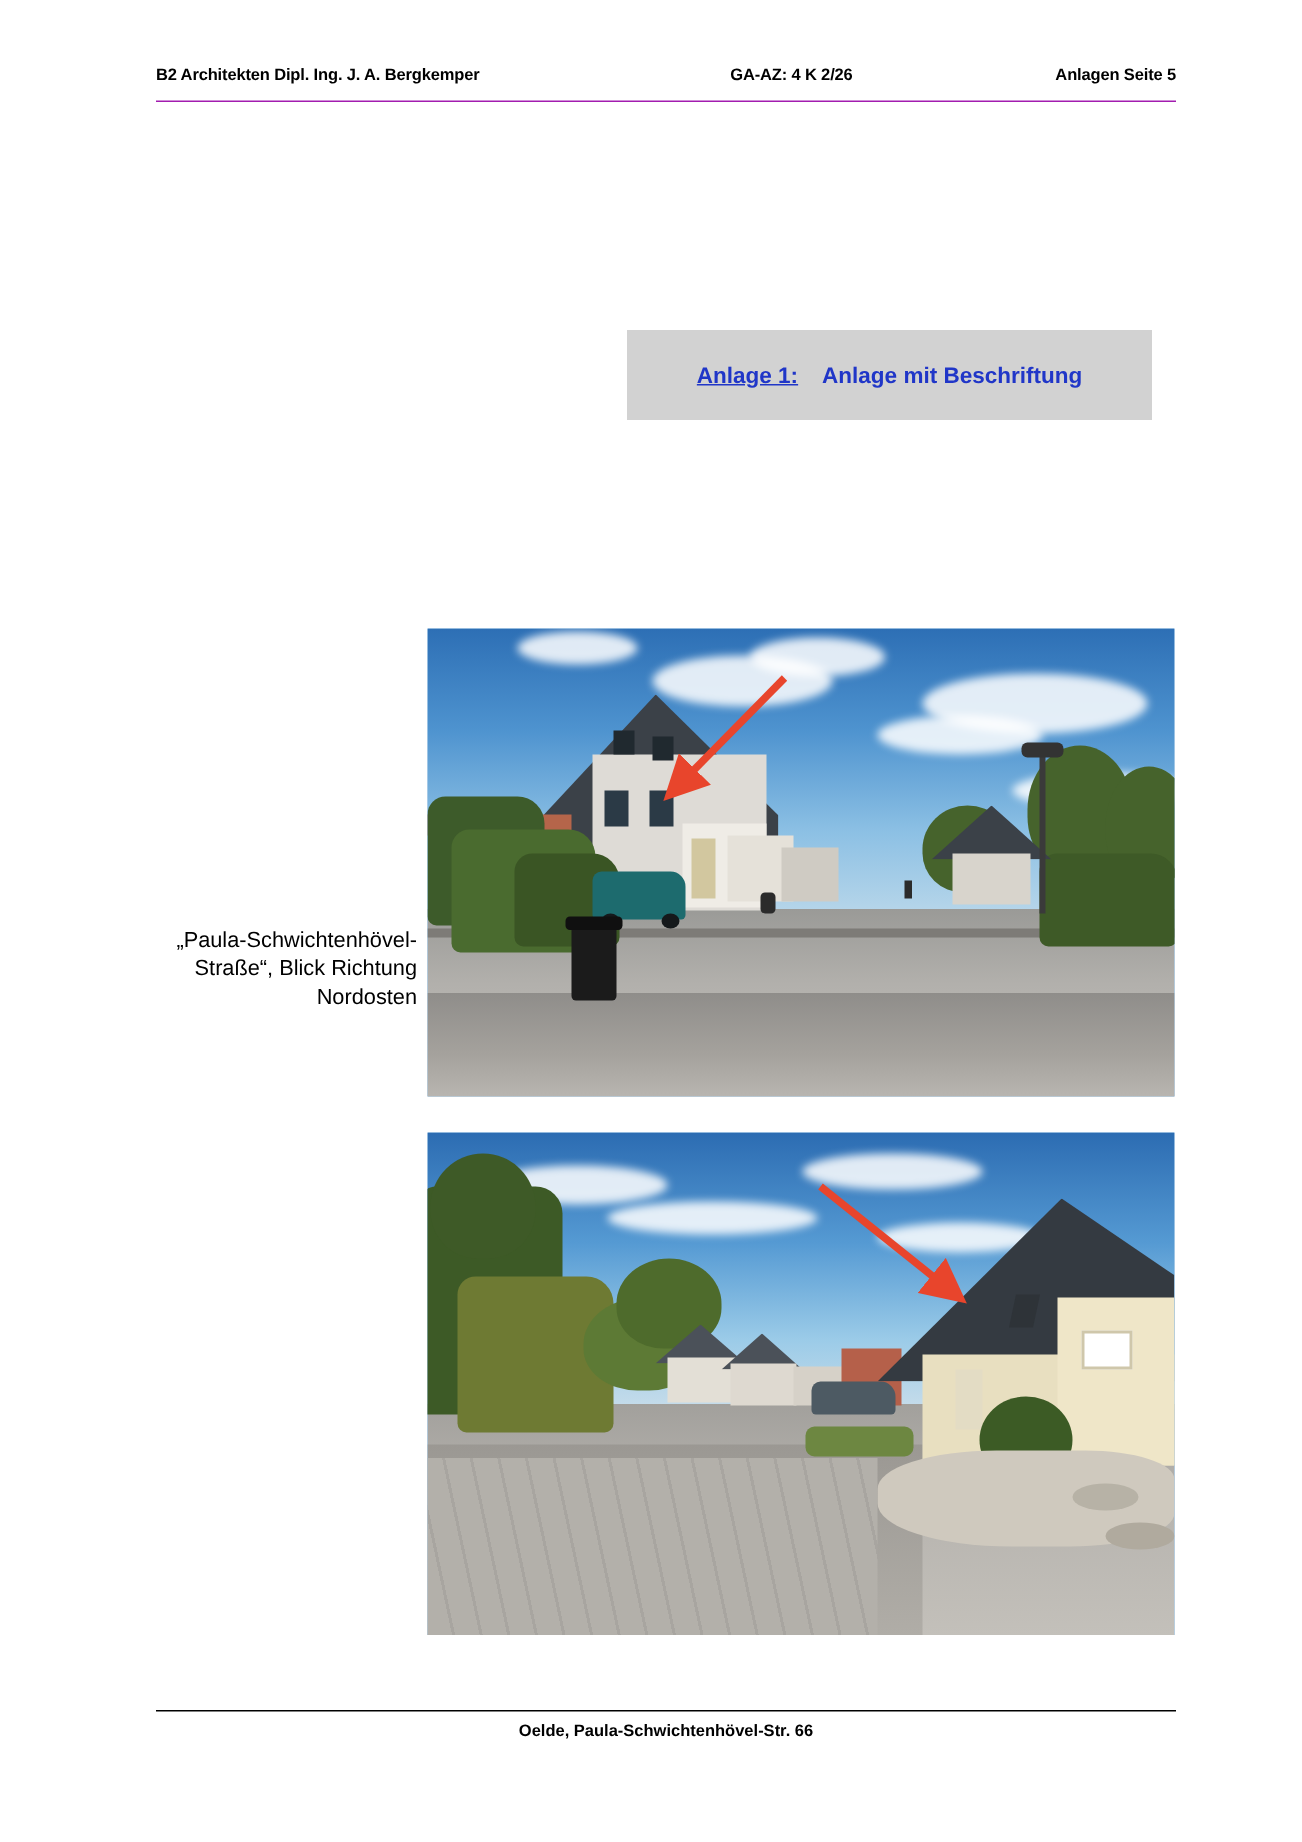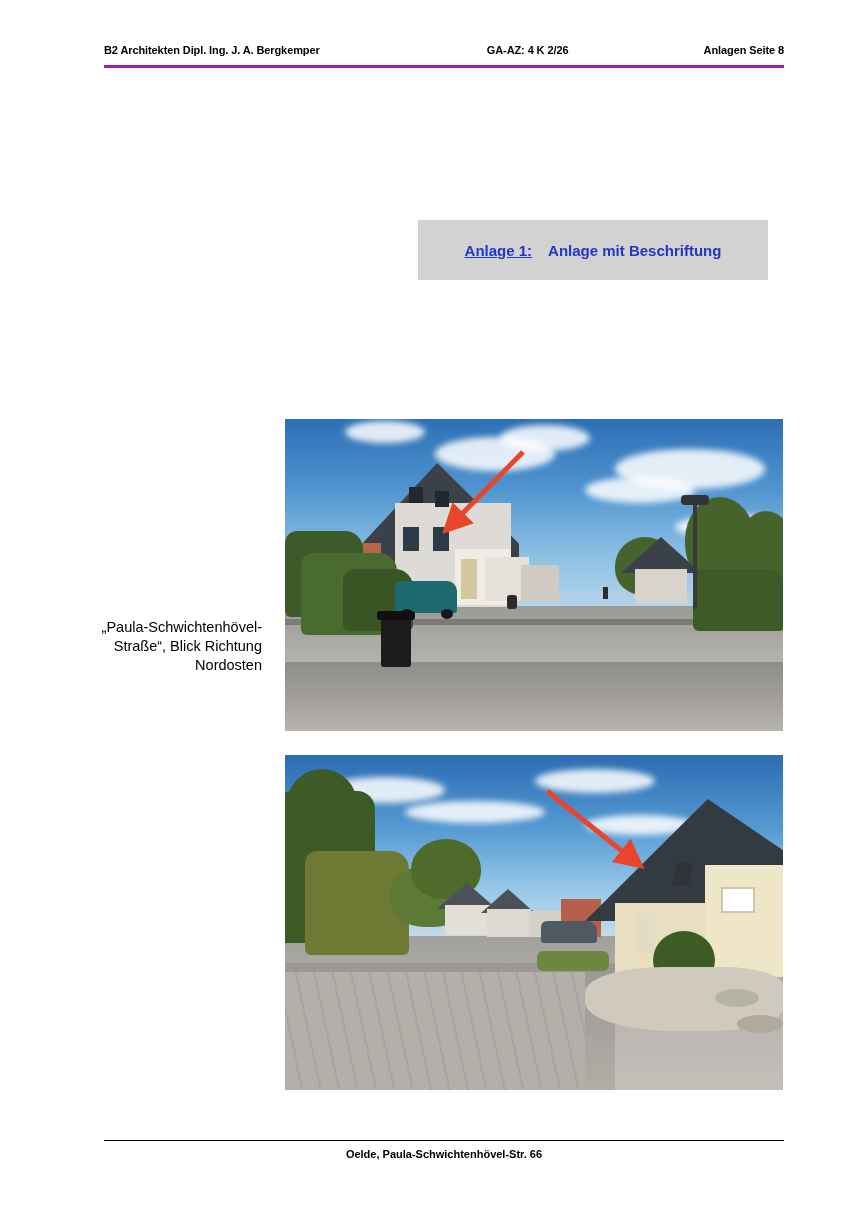--- a/index.html
+++ b/index.html
@@ -19,21 +19,21 @@
     box-sizing: border-box;
   }
   
   .header {
     position: absolute;
     left: 104px;
     top: 44px;
     width: 680px;
     height: 24px;
     box-sizing: border-box;
-    border-bottom: 3px solid #a21caf;
+    border-bottom: 1px solid #a21caf;
     display: flex;
     align-items: flex-start;
     justify-content: space-between;
     font-size: 11px;
     font-weight: bold;
     color: #000;
     letter-spacing: -0.1px;
   }
   .header .h-left { text-align: left; }
   .header .h-center { text-align: center; flex: 0 0 auto; margin-left: 32px; }
@@ -76,21 +76,21 @@
   }
 
   .caption {
     position: absolute;
     width: 190px;
     text-align: right;
     font-size: 14.5px;
     line-height: 1.32;
     color: #000;
   }
-  .cap1 { left: 72px; top: 618px; }
+  .cap1 { left: 88px; top: 618px; }
   .cap2 { left: 88px; top: 975px; }
 
   
   .footer {
     position: absolute;
     left: 104px;
     top: 1140px;
     width: 680px;
     box-sizing: border-box;
     border-top: 1px solid #000;
@@ -181,21 +181,21 @@
   }
 </style>
 </head>
 <body>
 
 <div class="page">
 
   <div class="header">
     <span class="h-left">B2 Architekten Dipl. Ing. J. A. Bergkemper</span>
     <span class="h-center">GA-AZ: 4 K 2/26</span>
-    <span class="h-right">Anlagen Seite 8</span>
+    <span class="h-right">Anlagen Seite 5</span>
   </div>
 
   <div class="banner">
     <span class="b-strong">Anlage 1:</span>
     <span class="b-rest">Anlage mit Beschriftung</span>
   </div>
 
   <div class="figure fig1">
     <div class="photo">
       <div class="sky"></div>

